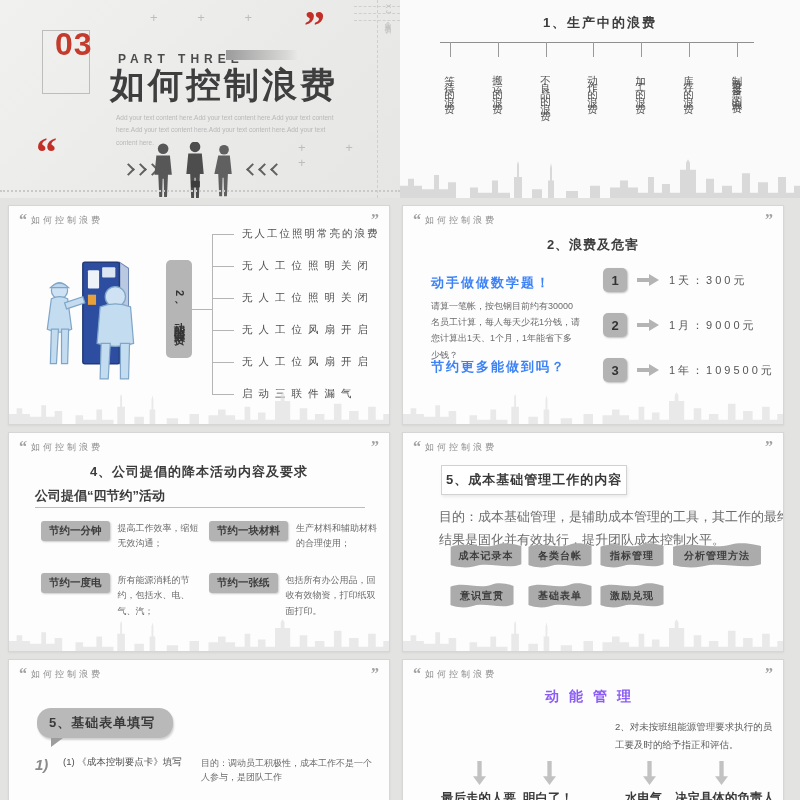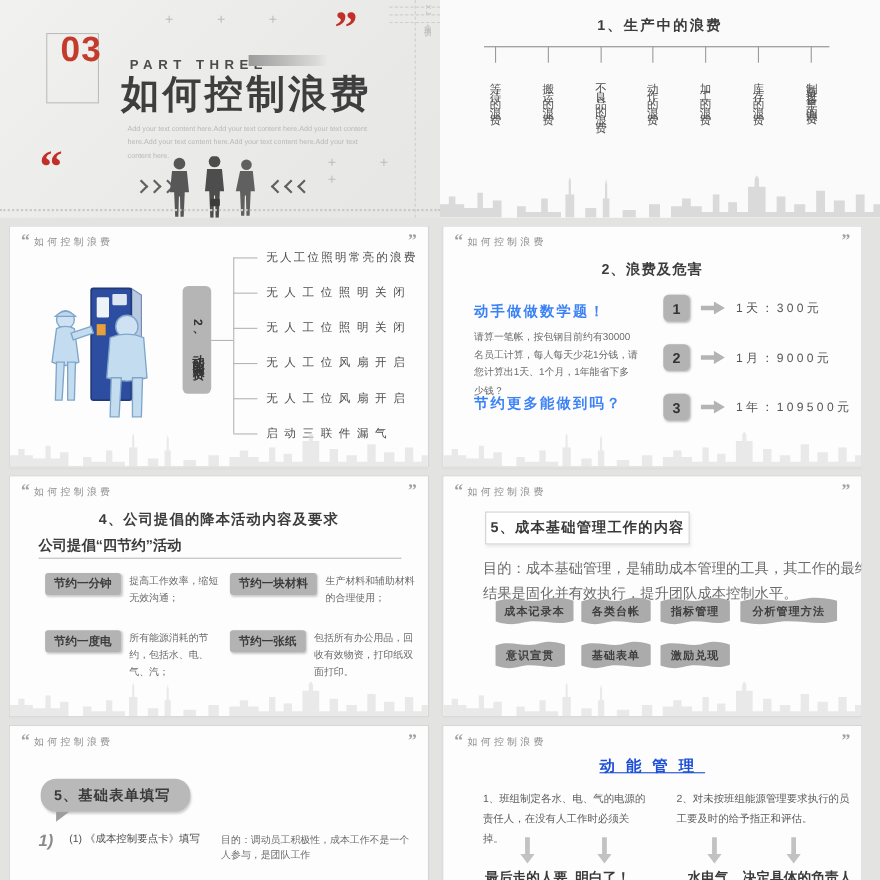--- a/index.html
+++ b/index.html
@@ -101,21 +101,21 @@
   
   .s7 .badge7{position:absolute;left:28px;top:48px;background:#b9b9b9;padding:6px 18px 6px 12px;
               font-size:13px;font-weight:bold;color:#3a3a3a;letter-spacing:1px;box-shadow:1px 2px 2px rgba(0,0,0,.18);border-radius:14px;}
   .s7 .badge7::after{content:"";position:absolute;left:14px;bottom:-9px;border-top:9px solid #9d9d9d;border-right:12px solid transparent;}
   .fRow{position:absolute;left:26px;display:flex;align-items:flex-start;gap:10px;width:340px;}
   .marker{flex:0 0 18px;font-size:15px;font-weight:bold;color:#8a8a8a;font-style:italic;}
   .fLabel{flex:0 0 128px;font-size:9.5px;color:#4e4e4e;}
   .fDesc{font-size:9px;color:#6b6b6b;line-height:1.6;}
 
   
-  .s8 .t8{position:absolute;left:0;right:0;top:28px;text-align:center;font-size:14px;font-weight:bold;color:#1d4ed8;letter-spacing:10px;text-decoration:underline;}
+  .s8 .t8{position:absolute;left:0;right:0;top:28px;text-align:center;font-size:14px;font-weight:bold;color:#8b5cf6;letter-spacing:10px;}
   .s8 .p{position:absolute;top:58px;font-size:9.5px;line-height:1.9;color:#5c5c5c;}
   .s8 .p1{left:36px;width:150px;}
   .s8 .p2{left:212px;width:158px;}
   .darr{position:absolute;top:100px;}
   .blabel{position:absolute;top:130px;font-size:12.5px;font-weight:bold;color:#3a3a3a;white-space:nowrap;}
 </style>
 </head>
 <body>
 
 <div class="grid">
@@ -411,21 +411,20 @@
 
   </div>
 
   <div class="slide card s8">
     <div class="hdr">
       <span class="q open">“</span>
       <span class="brand">如何控制浪费</span>
       <span class="q close">”</span>
     </div>
     <div class="t8">动能管理</div>
-    <div class="p p1">1、班组制定各水、电、气的电源的责任人，在没有人工作时必须关掉。</div>
     <div class="p p2">2、对未按班组能源管理要求执行的员工要及时的给予指正和评估。</div>
     <svg class="darr" style="left:70px;" width="13" height="26" viewBox="0 0 12 22">
         <polygon points="4,0 8,0 8,14 12,14 6,22 0,14 4,14" fill="#c2c2c2"></polygon>
       </svg>
     <svg class="darr" style="left:140px;" width="13" height="26" viewBox="0 0 12 22">
         <polygon points="4,0 8,0 8,14 12,14 6,22 0,14 4,14" fill="#c2c2c2"></polygon>
       </svg>
     <svg class="darr" style="left:240px;" width="13" height="26" viewBox="0 0 12 22">
         <polygon points="4,0 8,0 8,14 12,14 6,22 0,14 4,14" fill="#c2c2c2"></polygon>
       </svg>

